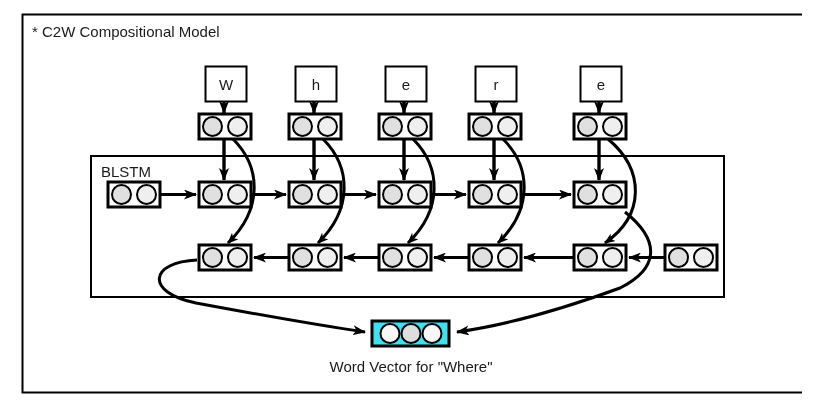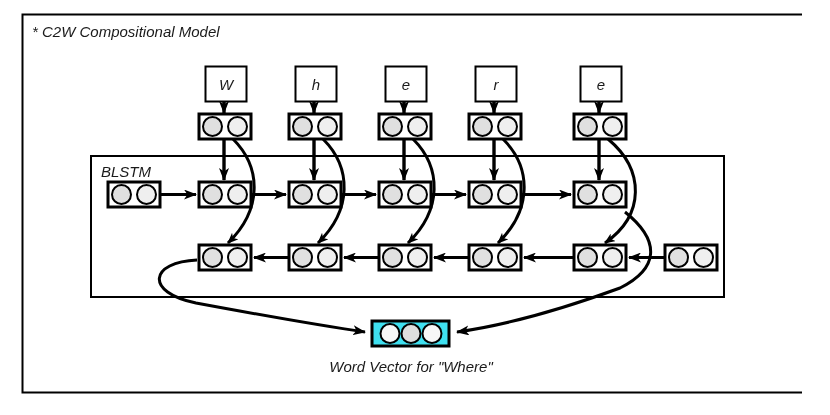--- a/index.html
+++ b/index.html
@@ -9,21 +9,20 @@
   }
   body {
     font-family: "Liberation Sans", sans-serif;
   }
   #canvas {
     position: relative;
     width: 802px;
     height: 415px;
     background: #ffffff;
     overflow: hidden;
-    font-style: italic;
   }
   #diagram-svg {
     position: absolute;
     left: 0;
     top: 0;
     width: 830px;
     height: 415px;
     display: block;
   }
   .dg-text {

